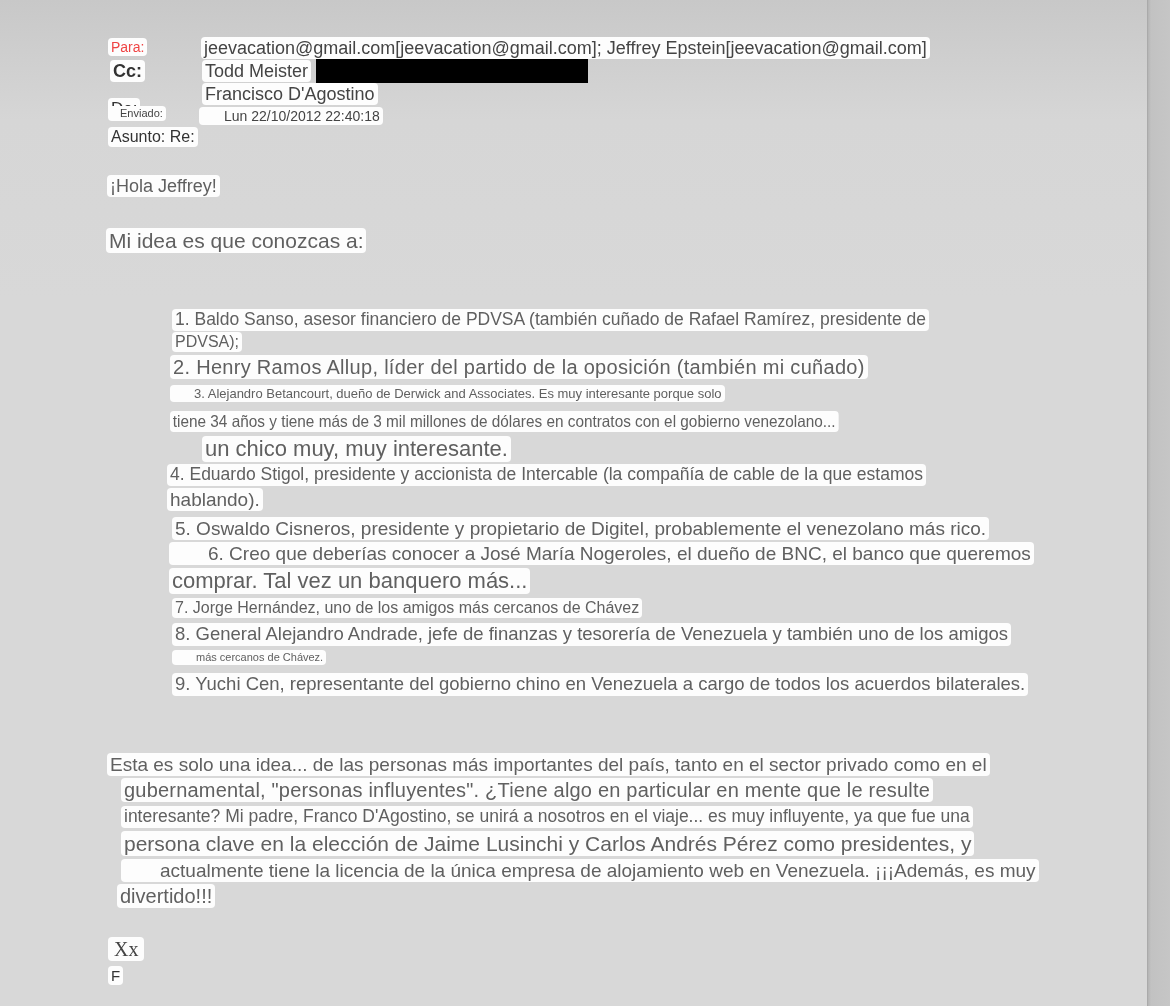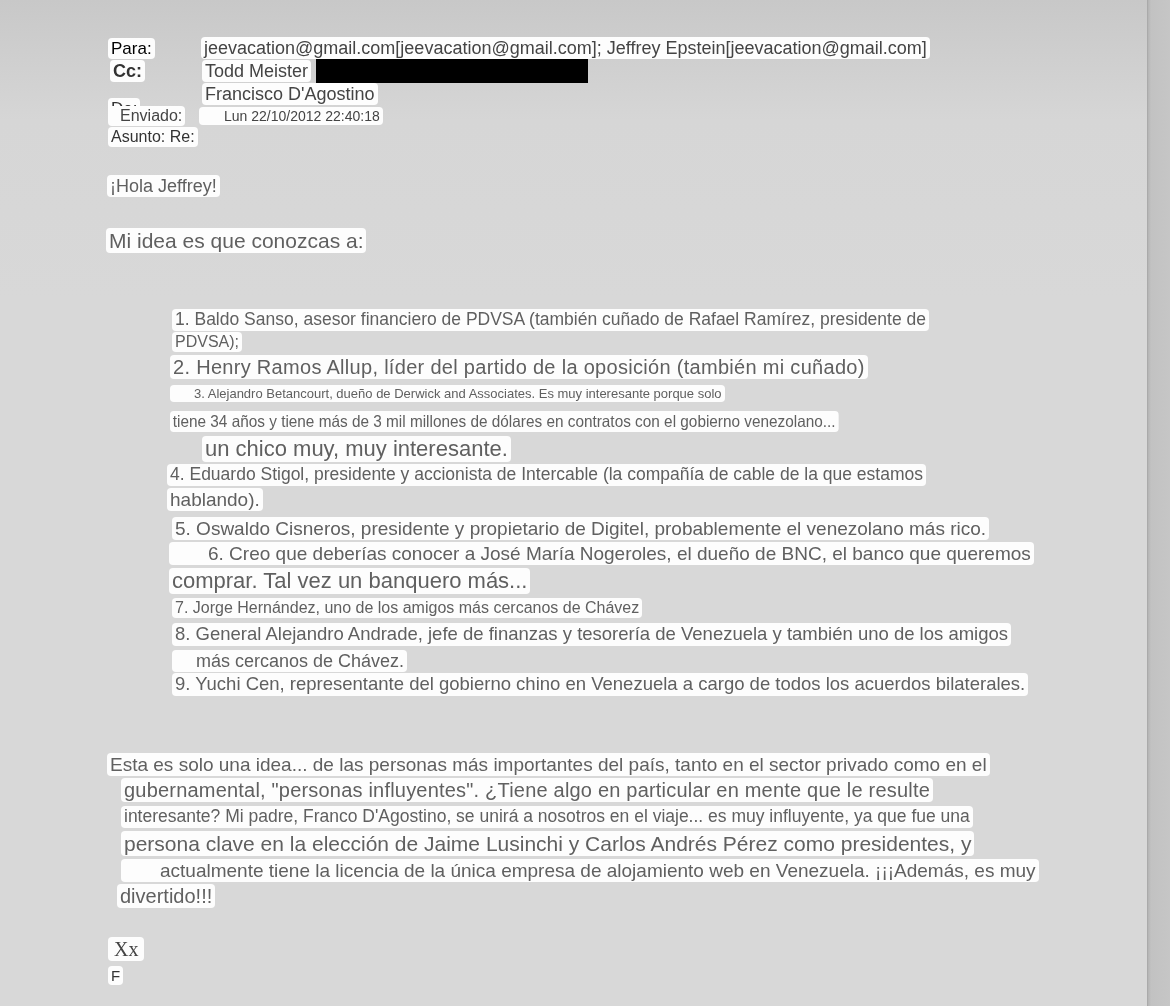--- a/index.html
+++ b/index.html
@@ -11,41 +11,41 @@
   }
   .right-edge {
     position: absolute; top: 0; right: 0; width: 22px; height: 1006px;
     background: linear-gradient(90deg, #b4b4b4 0px, #c2c2c2 3px, #c6c6c6 100%);
     border-left: 1px solid #aaa;
   }
   .hl {
     position: absolute; background: #fdfdfd; border-radius: 4px;
     white-space: nowrap; line-height: 1; padding: 2px 3px;
   }
-  .label-sm { font-size: 17px; color: #000000; }
+  .label-sm { font-size: 14px; color: #ef4444; }
   .redact { position: absolute; background: #000; }
   .grey { color: #606060; }
 </style>
 </head>
 <body>
 
 <div class="right-edge"></div>
 
 <div>
   <span class="hl label-sm" style="left:108px;top:38px;">Para:</span>
   <span class="hl" style="left:201px;top:37px;font-size:18px;color:#444;">jeevacation@gmail.com[jeevacation@gmail.com]; Jeffrey Epstein[jeevacation@gmail.com]</span>
 
   <span class="hl" style="left:110px;top:60px;font-size:18px;font-weight:bold;color:#333;">Cc:</span>
   <span class="hl" style="left:202px;top:60px;font-size:18px;color:#444;">Todd Meister</span>
   <div class="redact" style="left:316px;top:59px;width:272px;height:24px;"></div>
 
   <span class="hl" style="left:108px;top:98px;font-size:17px;color:#333;">De:</span>
   <span class="hl" style="left:202px;top:83px;font-size:18px;color:#444;">Francisco D'Agostino</span>
 
-  <span class="hl" style="left:108px;top:106px;font-size:16px;color:#444;padding-left:12px;">Enviado:</span>
+  <span class="hl" style="left:108px;top:106px;font-size:11px;color:#444;padding-left:12px;">Enviado:</span>
   <span class="hl" style="left:199px;top:107px;font-size:14px;color:#444;padding-left:25px;">Lun 22/10/2012 22:40:18</span>
 
   <span class="hl" style="left:108px;top:127px;font-size:16px;color:#333;">Asunto: Re:</span>
 </div>
 
 <span class="hl grey" style="left:107px;top:175px;font-size:18px;">¡Hola Jeffrey!</span>
 <span class="hl grey" style="left:106px;top:228px;font-size:21px;">Mi idea es que conozcas a:</span>
 
 <div>
   <span class="hl grey" style="left:172px;top:309px;font-size:17.5px;">1. Baldo Sanso, asesor financiero de PDVSA (también cuñado de Rafael Ramírez, presidente de</span>
@@ -54,21 +54,21 @@
   <span class="hl grey" style="left:170px;top:385px;font-size:13px;padding-left:24px;">3. Alejandro Betancourt, dueño de Derwick and Associates. Es muy interesante porque solo</span>
   <span class="hl grey" style="left:170px;top:411px;font-size:16.5px;transform:scaleX(0.93);transform-origin:left;">tiene 34 años y tiene más de 3 mil millones de dólares en contratos con el gobierno venezolano...</span>
   <span class="hl grey" style="left:170px;top:436px;font-size:22px;margin-left:32px;">un chico muy, muy interesante.</span>
   <span class="hl grey" style="left:167px;top:464px;font-size:17.5px;">4. Eduardo Stigol, presidente y accionista de Intercable (la compañía de cable de la que estamos</span>
   <span class="hl grey" style="left:167px;top:488px;font-size:19px;">hablando).</span>
   <span class="hl grey" style="left:172px;top:517px;font-size:19px;">5. Oswaldo Cisneros, presidente y propietario de Digitel, probablemente el venezolano más rico.</span>
   <span class="hl grey" style="left:169px;top:542px;font-size:19px;padding-left:39px;">6. Creo que deberías conocer a José María Nogeroles, el dueño de BNC, el banco que queremos</span>
   <span class="hl grey" style="left:169px;top:568px;font-size:22px;">comprar. Tal vez un banquero más...</span>
   <span class="hl grey" style="left:172px;top:598px;font-size:16px;">7. Jorge Hernández, uno de los amigos más cercanos de Chávez</span>
   <span class="hl grey" style="left:172px;top:623px;font-size:18.5px;">8. General Alejandro Andrade, jefe de finanzas y tesorería de Venezuela y también uno de los amigos</span>
-  <span class="hl grey" style="left:172px;top:650px;font-size:18px;padding-left:24px;">más cercanos de Chávez.</span>
+  <span class="hl grey" style="left:172px;top:650px;font-size:11px;padding-left:24px;">más cercanos de Chávez.</span>
   <span class="hl grey" style="left:172px;top:673px;font-size:18.5px;">9. Yuchi Cen, representante del gobierno chino en Venezuela a cargo de todos los acuerdos bilaterales.</span>
 </div>
 
 <div>
   <span class="hl grey" style="left:107px;top:753px;font-size:19px;">Esta es solo una idea... de las personas más importantes del país, tanto en el sector privado como en el</span>
   <span class="hl grey" style="left:121px;top:778px;font-size:20px;letter-spacing:0.2px;">gubernamental, "personas influyentes". ¿Tiene algo en particular en mente que le resulte</span>
   <span class="hl grey" style="left:121px;top:806px;font-size:17.5px;">interesante? Mi padre, Franco D'Agostino, se unirá a nosotros en el viaje... es muy influyente, ya que fue una</span>
   <span class="hl grey" style="left:121px;top:831px;font-size:21px;">persona clave en la elección de Jaime Lusinchi y Carlos Andrés Pérez como presidentes, y</span>
   <span class="hl grey" style="left:121px;top:859px;font-size:19px;padding-left:39px;">actualmente tiene la licencia de la única empresa de alojamiento web en Venezuela. ¡¡¡Además, es muy</span>
   <span class="hl grey" style="left:117px;top:884px;font-size:20px;">divertido!!!</span>

